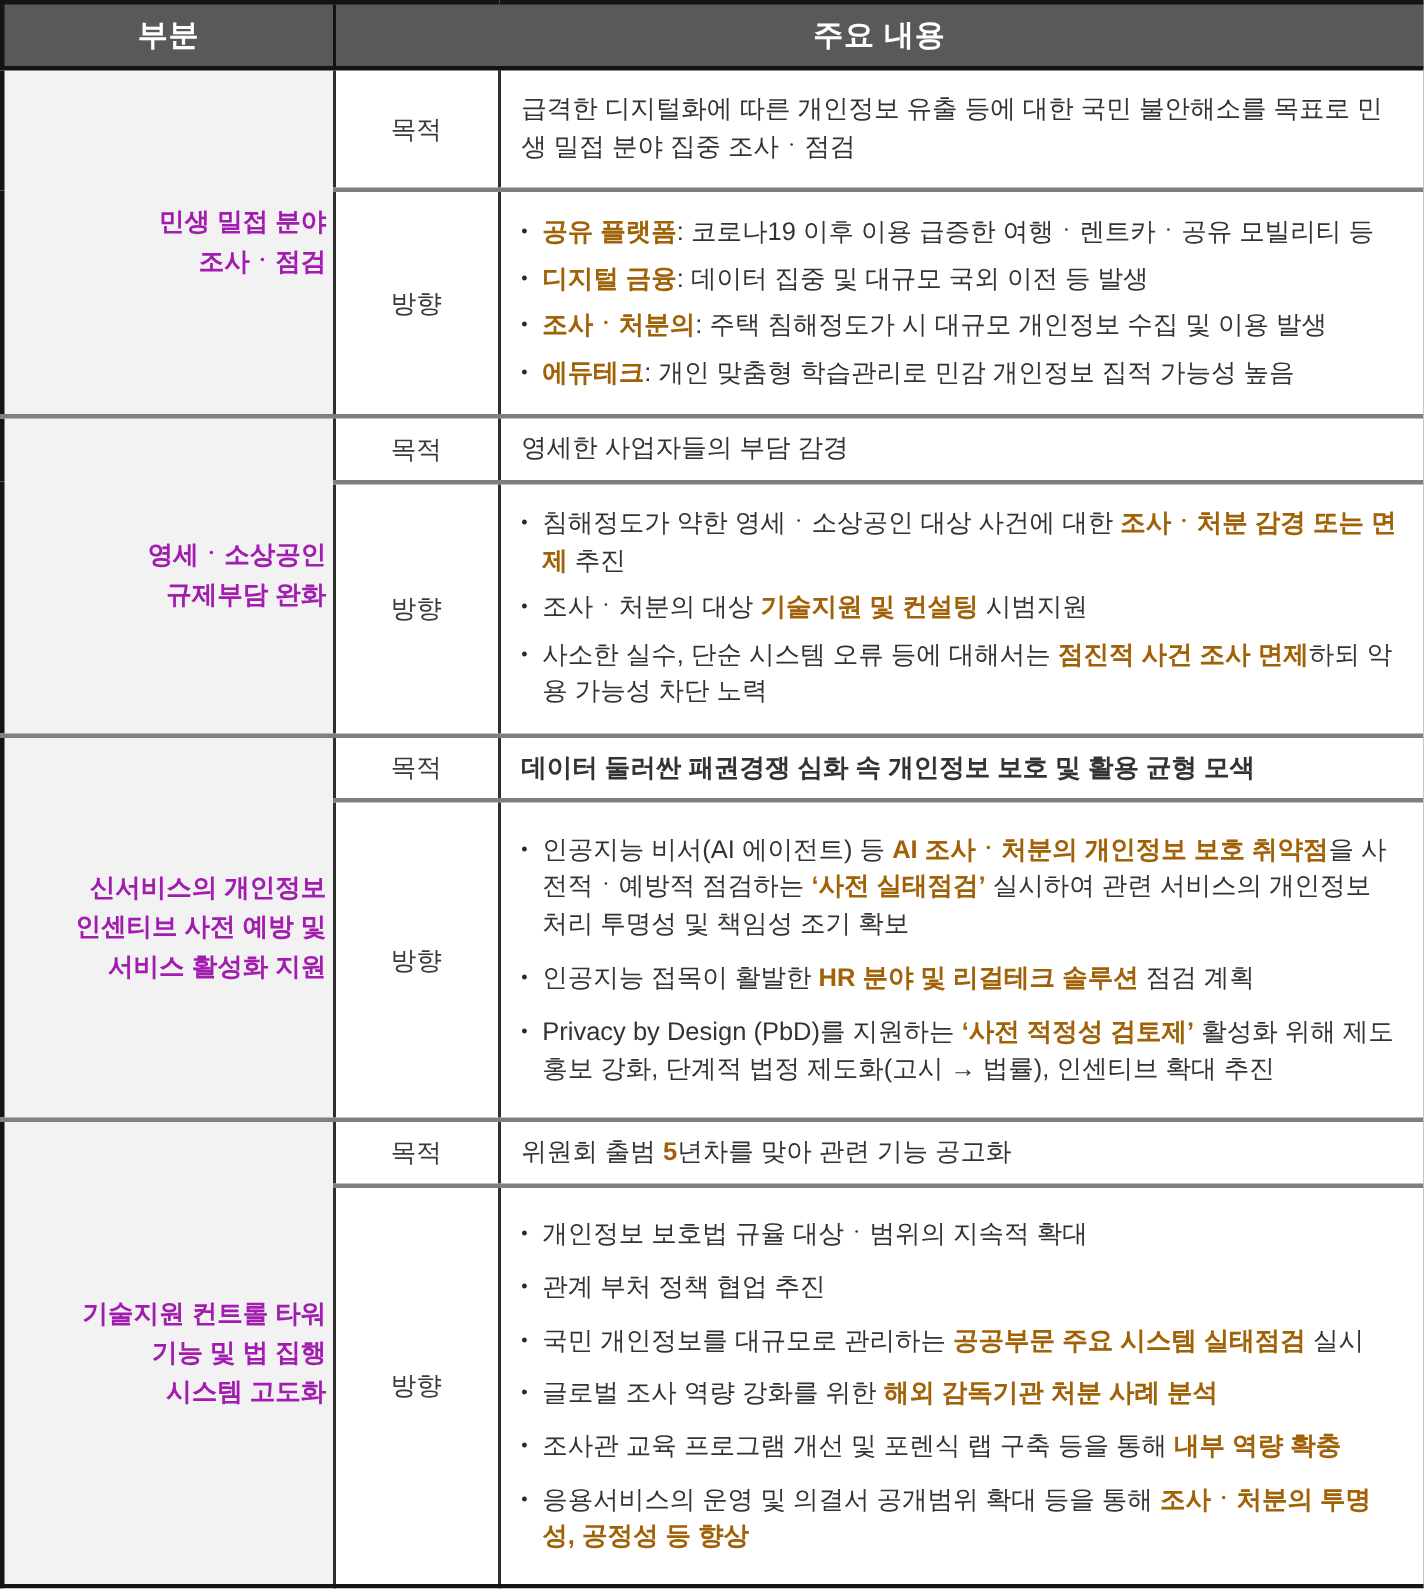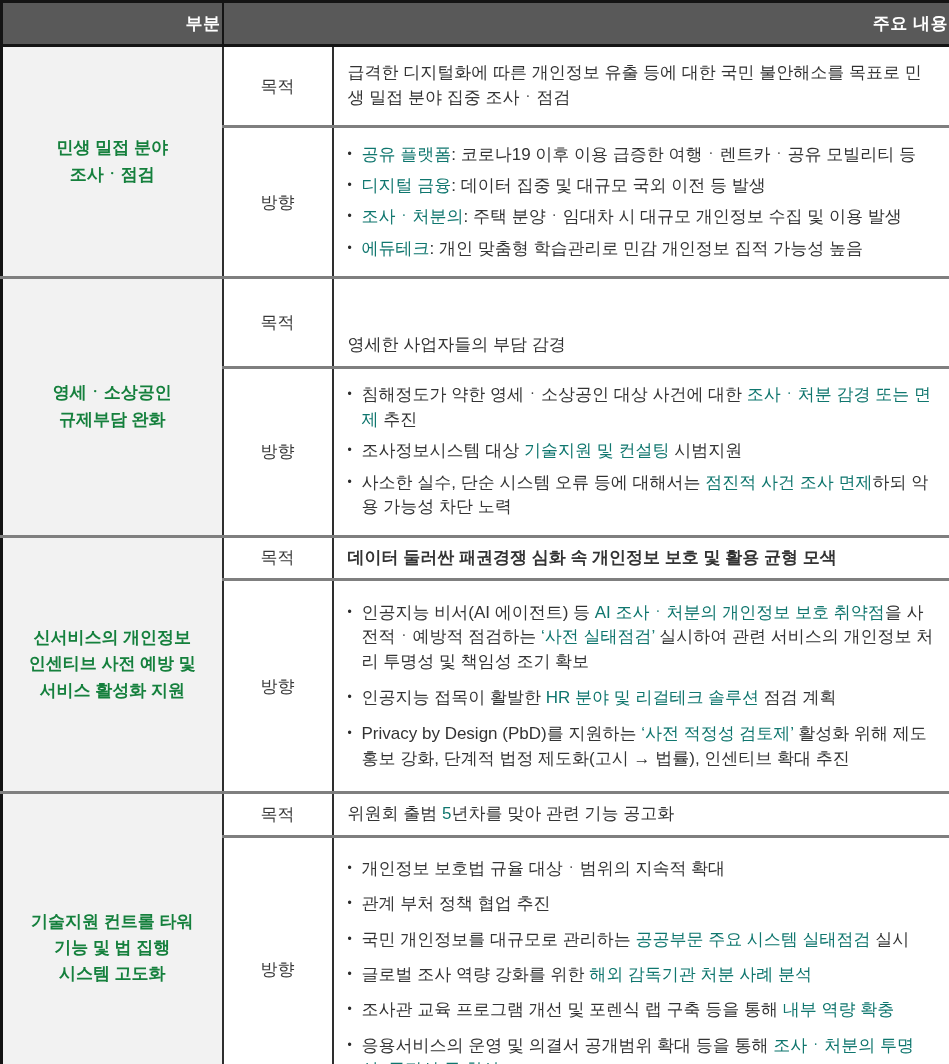--- a/index.html
+++ b/index.html
@@ -24,41 +24,41 @@
     border-collapse:collapse;
     table-layout:fixed;
     border:3px solid var(--outer-border);
   }
   col.c-title{width:221px;}
   col.c-label{width:110px;}
   col.c-content{width:618px;}
   th{
     background:var(--header-bg);
     color:var(--header-text);
-    font-size:17px;
+    font-size:20px;
     font-weight:700;
     height:44px;
-    text-align:right;
+    text-align:center;
     border-left:2px solid var(--outer-border);
     border-bottom:3px solid var(--outer-border);
     letter-spacing:0.5px;
   }
   td{
     border-top:3px solid var(--row-divider);
     border-left:2px solid var(--cell-border);
     border-right:2px solid var(--cell-border);
     vertical-align:middle;
   }
   td.title-cell{
     background:var(--title-col-bg);
-    text-align:center;
+    text-align:right;
     font-weight:700;
     font-size:17px;
     line-height:1.55;
-    color:#15803d;
+    color:#a21caf;
     padding:6px 4px;
   }
   td.label-cell{
     text-align:center;
     font-size:17px;
     color:#3a3a3a;
     padding:4px 8px;
   }
   td.content-cell{
     padding:8px 14px;
@@ -79,21 +79,21 @@
     align-items:flex-start;
   }
   .bullet .dot{
     flex:0 0 auto;
     width:14px;
     font-size:12px;
     line-height:1.9;
     color:#2b2b2b;
   }
   .bullet .bullet-text{flex:1 1 auto;}
-  b,strong{font-weight:400;color:#0f766e;}
+  b,strong{font-weight:700;color:#a16207;}
 </style>
 </head>
 <body>
 
 <table class="plan">
   <colgroup>
     <col class="c-title">
     <col class="c-label">
     <col class="c-content">
   </colgroup>
@@ -123,52 +123,52 @@
             <div class="bullet">
               <span class="dot">•</span>
               <span class="bullet-text"><b>공유 플랫폼</b><span>: 코로나19 이후 이용 급증한 여행ㆍ렌트카ㆍ공유 모빌리티 등</span></span>
             </div>
             <div class="bullet">
               <span class="dot">•</span>
               <span class="bullet-text"><b>디지털 금융</b><span>: 데이터 집중 및 대규모 국외 이전 등 발생</span></span>
             </div>
             <div class="bullet">
               <span class="dot">•</span>
-              <span class="bullet-text"><b>조사ㆍ처분의</b><span>: 주택 분양ㆍ임대차 시 대규모 개인정보 수집 및 이용 발생</span></span>
+              <span class="bullet-text"><b>조사ㆍ처분의</b><span>: 주택 침해정도가 시 대규모 개인정보 수집 및 이용 발생</span></span>
             </div>
             <div class="bullet">
               <span class="dot">•</span>
               <span class="bullet-text"><b>에듀테크</b><span>: 개인 맞춤형 학습관리로 민감 개인정보 집적 가능성 높음</span></span>
             </div>
           </div>
         </td>
       </tr>
       <tr>
         <td class="title-cell" rowspan="2">
           <div>영세ㆍ소상공인</div>
           <div>규제부담 완화</div>
         </td>
         <td class="label-cell">목적</td>
         <td class="content-cell">
-          <div class="purpose-wrap" style="min-height: 22px; margin-top: 46px;">
+          <div class="purpose-wrap" style="min-height: 22px;">
             <div><span>영세한 사업자들의 부담 감경</span></div>
           </div>
         </td>
       </tr>
       <tr>
         <td class="label-cell">방향</td>
         <td class="content-cell">
           <div class="direction-wrap" style="min-height: 150px;">
             <div class="bullet">
               <span class="dot">•</span>
               <span class="bullet-text"><span>침해정도가 약한 영세ㆍ소상공인 대상 사건에 대한 </span><b>조사ㆍ처분 감경 또는 면제</b><span> 추진</span></span>
             </div>
             <div class="bullet">
               <span class="dot">•</span>
-              <span class="bullet-text"><span>조사정보시스템 대상 </span><b>기술지원 및 컨설팅</b><span> 시범지원</span></span>
+              <span class="bullet-text"><span>조사ㆍ처분의 대상 </span><b>기술지원 및 컨설팅</b><span> 시범지원</span></span>
             </div>
             <div class="bullet">
               <span class="dot">•</span>
               <span class="bullet-text"><span>사소한 실수, 단순 시스템 오류 등에 대해서는 </span><b>점진적 사건 조사 면제</b><span>하되 악용 가능성 차단 노력</span></span>
             </div>
           </div>
         </td>
       </tr>
       <tr>
         <td class="title-cell" rowspan="2">

